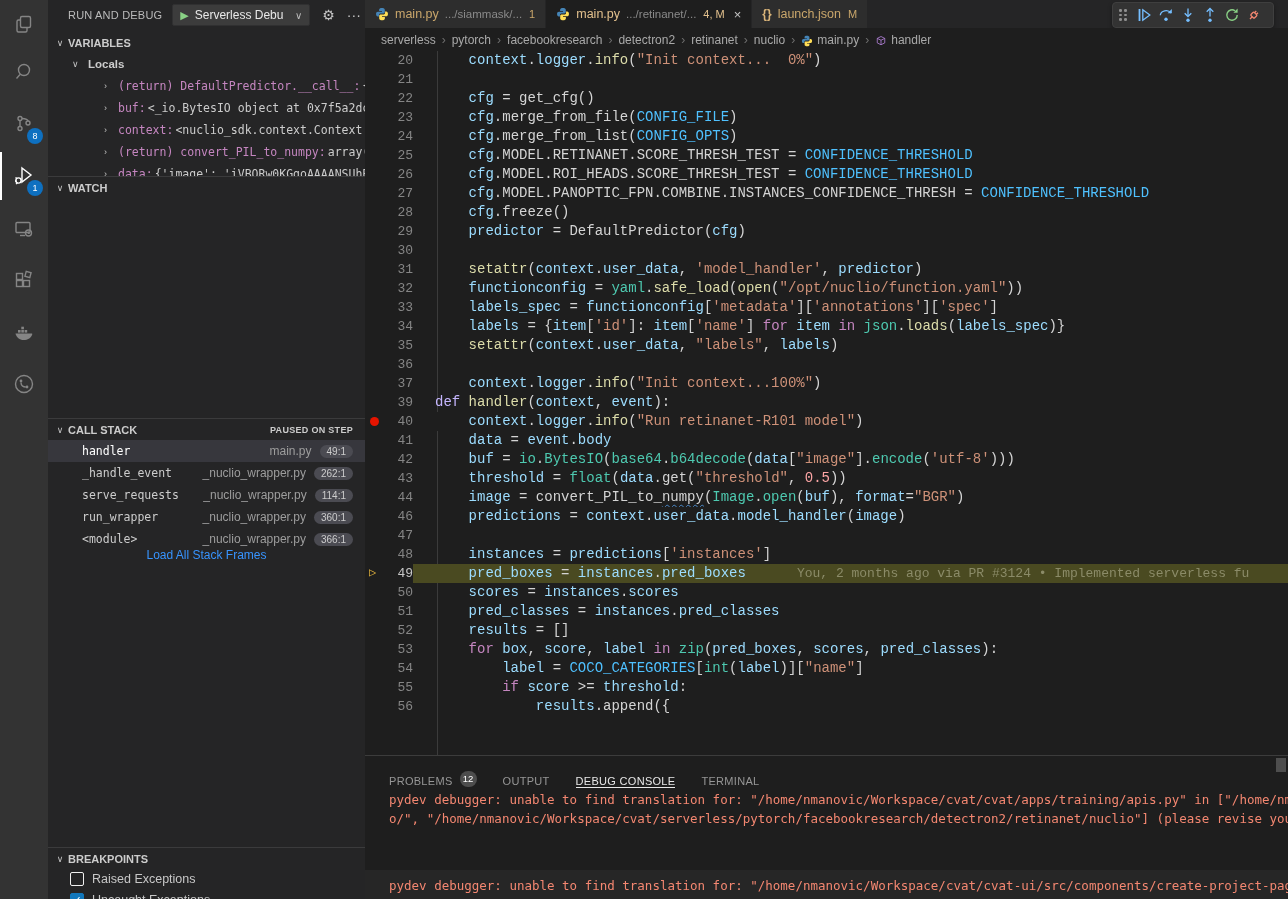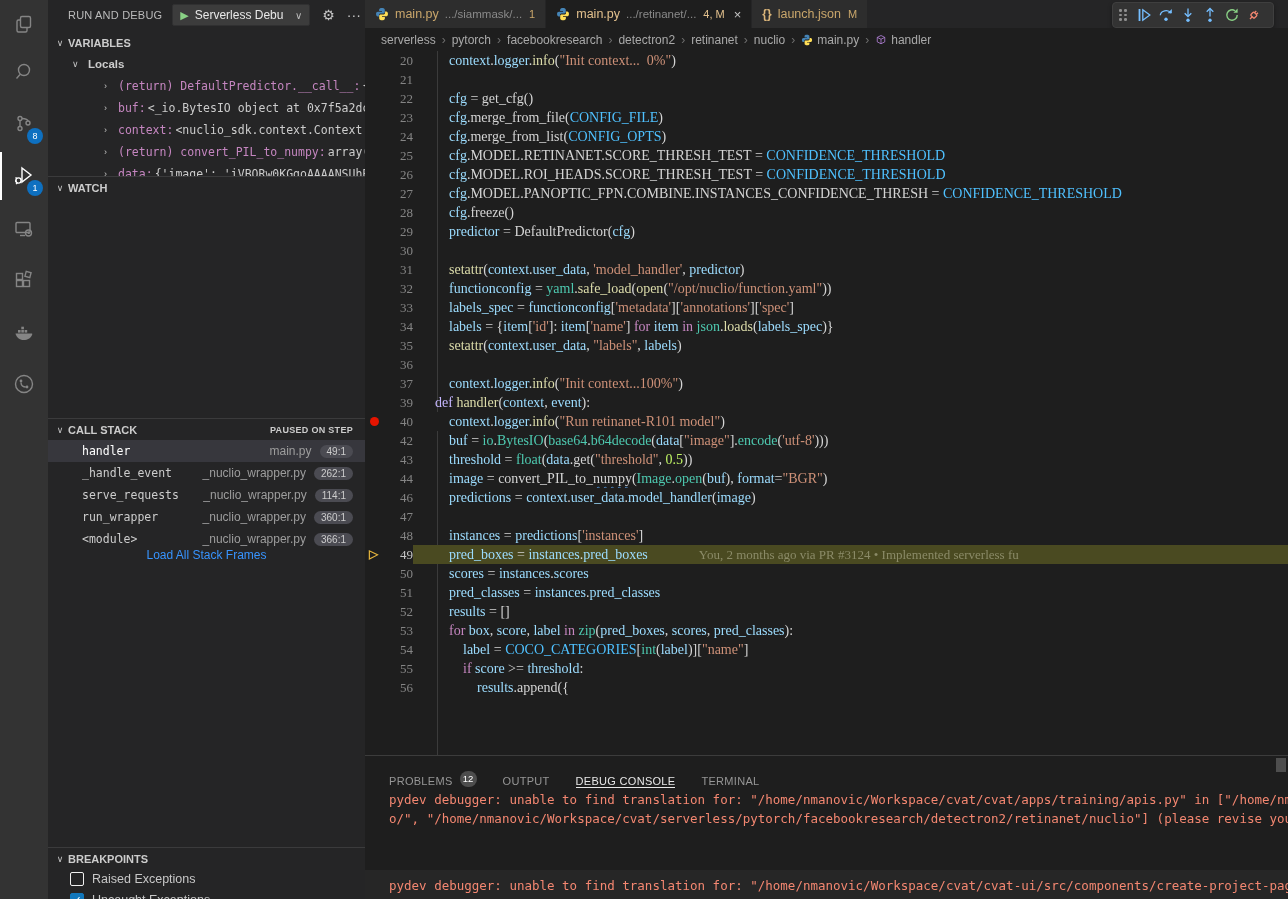--- a/index.html
+++ b/index.html
@@ -76,36 +76,36 @@
   #dbg-toolbar { position:absolute; left:747px; top:2px; height:26px; width:162px; background:#333333;
     border:1px solid #3f3f3f; border-radius:4px; display:flex; align-items:center; padding:0 6px;
     box-shadow:0 2px 4px rgba(0,0,0,.35); }
   #dbg-toolbar .grip { display:grid; grid-template-columns:3px 3px; grid-gap:2px; margin-right:6px; }
   #dbg-toolbar .grip i { width:2.5px; height:2.5px; background:#8f8f8f; border-radius:50%; }
   .dbg-btn { width:22px; height:22px; display:flex; align-items:center; justify-content:center; }
 
   #breadcrumbs { position:absolute; left:0; top:28px; width:100%; height:23px; display:flex; align-items:center;
     padding-left:16px; font-size:12px; color:#a9a9a9; background:#1e1e1e; }
   .bc-sep { color:#6e6e6e; margin:0 6px; font-size:12px; }
-  .bc-item { display:flex; align-items:center; }
+  .bc-item { display:flex; align-items:flex-end; }
   .bc-item .bicon { margin-right:4px; display:flex; }
 
   #code { position:absolute; left:0; top:51px; width:100%; height:704px; overflow:hidden; }
   .guide { position:absolute; left:72px; width:1px; background:#3b3b3b; }
-  .cl { position:relative; height:19px; display:flex; font-family:Liberation Serif, serif;
+  .cl { position:relative; height:19px; display:flex; font-family:Liberation Mono, monospace;
     font-size:14px; line-height:19px; white-space:pre;justify-content:space-between; }
   .glyph { width:22px; flex:none; position:relative; }
   .bpdot { position:absolute; left:5px; top:5px; width:9px; height:9px; border-radius:50%; background:#e51400; }
   .curarrow { position:absolute; left:4px; top:0; color:#e8b73d; font-size:12px; line-height:19px; font-weight:bold; }
   .lnum { width:26px; flex:none; text-align:right; color:#858585; font-size:13px; }
   .cw { flex:1; padding-left:22px; overflow:hidden; }
   .cl.cur .cw { background:#4a4a21; }
   .cl.cur .lnum { color:#c6c6c6; }
   .t-p{color:#d4d4d4} .t-v{color:#9cdcfe} .t-C{color:#4fc1ff} .t-s{color:#ce9178}
-  .t-n{color:#bef264} .t-k{color:#c586c0} .t-d{color:#c4b5fd} .t-f{color:#dcdcaa} .t-c{color:#4ec9b0}
+  .t-n{color:#fca5a5} .t-k{color:#c586c0} .t-d{color:#c4b5fd} .t-f{color:#dcdcaa} .t-c{color:#4ec9b0}
   .t-w{color:#d4d4d4; text-decoration:underline wavy #4a88c7; text-decoration-thickness:1px; text-underline-offset:3px;}
   .blame { color:#8b8b68; margin-left:51px; font-size:13px; }
 
   
   #panel { position:absolute; left:0; top:755px; width:100%; height:144px; background:#1e1e1e;
     border-top:1px solid #3c3c3c; }
   #panel-tabs { height:32px; display:flex; align-items:center; padding-left:24px; }
   .ptab { font-size:11px; color:#969696; letter-spacing:.3px; margin-right:26px; height:32px;
     display:flex; align-items:flex-end; border-bottom:1px solid transparent; }
   .ptab.active { color:#e7e7e7; border-bottom:1px solid #e7e7e7; }
@@ -441,20 +441,21 @@
           <div class="cl"><span class="glyph"></span><span class="lnum">30</span><span class="cw"></span></div>
           <div class="cl"><span class="glyph"></span><span class="lnum">31</span><span class="cw"><span class="t-p">    </span><span class="t-f">setattr</span><span class="t-p">(</span><span class="t-v">context</span><span class="t-p">.</span><span class="t-v">user_data</span><span class="t-p">, </span><span class="t-s">'model_handler'</span><span class="t-p">, </span><span class="t-v">predictor</span><span class="t-p">)</span></span></div>
           <div class="cl"><span class="glyph"></span><span class="lnum">32</span><span class="cw"><span class="t-p">    </span><span class="t-v">functionconfig</span><span class="t-p"> = </span><span class="t-c">yaml</span><span class="t-p">.</span><span class="t-f">safe_load</span><span class="t-p">(</span><span class="t-f">open</span><span class="t-p">(</span><span class="t-s">"/opt/nuclio/function.yaml"</span><span class="t-p">))</span></span></div>
           <div class="cl"><span class="glyph"></span><span class="lnum">33</span><span class="cw"><span class="t-p">    </span><span class="t-v">labels_spec</span><span class="t-p"> = </span><span class="t-v">functionconfig</span><span class="t-p">[</span><span class="t-s">'metadata'</span><span class="t-p">][</span><span class="t-s">'annotations'</span><span class="t-p">][</span><span class="t-s">'spec'</span><span class="t-p">]</span></span></div>
           <div class="cl"><span class="glyph"></span><span class="lnum">34</span><span class="cw"><span class="t-p">    </span><span class="t-v">labels</span><span class="t-p"> = {</span><span class="t-v">item</span><span class="t-p">[</span><span class="t-s">'id'</span><span class="t-p">]: </span><span class="t-v">item</span><span class="t-p">[</span><span class="t-s">'name'</span><span class="t-p">] </span><span class="t-k">for</span><span class="t-p"> </span><span class="t-v">item</span><span class="t-p"> </span><span class="t-k">in</span><span class="t-p"> </span><span class="t-c">json</span><span class="t-p">.</span><span class="t-f">loads</span><span class="t-p">(</span><span class="t-v">labels_spec</span><span class="t-p">)}</span></span></div>
           <div class="cl"><span class="glyph"></span><span class="lnum">35</span><span class="cw"><span class="t-p">    </span><span class="t-f">setattr</span><span class="t-p">(</span><span class="t-v">context</span><span class="t-p">.</span><span class="t-v">user_data</span><span class="t-p">, </span><span class="t-s">"labels"</span><span class="t-p">, </span><span class="t-v">labels</span><span class="t-p">)</span></span></div>
           <div class="cl"><span class="glyph"></span><span class="lnum">36</span><span class="cw"></span></div>
           <div class="cl"><span class="glyph"></span><span class="lnum">37</span><span class="cw"><span class="t-p">    </span><span class="t-v">context</span><span class="t-p">.</span><span class="t-v">logger</span><span class="t-p">.</span><span class="t-f">info</span><span class="t-p">(</span><span class="t-s">"Init context...100%"</span><span class="t-p">)</span></span></div>
           <div class="cl"><span class="glyph"></span><span class="lnum">39</span><span class="cw"><span class="t-d">def </span><span class="t-f">handler</span><span class="t-p">(</span><span class="t-v">context</span><span class="t-p">, </span><span class="t-v">event</span><span class="t-p">):</span></span></div>
           <div class="cl"><span class="glyph"><span class="bpdot"></span></span><span class="lnum">40</span><span class="cw"><span class="t-p">    </span><span class="t-v">context</span><span class="t-p">.</span><span class="t-v">logger</span><span class="t-p">.</span><span class="t-f">info</span><span class="t-p">(</span><span class="t-s">"Run retinanet-R101 model"</span><span class="t-p">)</span></span></div>
+          <div class="cl"><span class="glyph"></span><span class="lnum">41</span><span class="cw"><span class="t-p">    </span><span class="t-v">data</span><span class="t-p"> = </span><span class="t-v">event</span><span class="t-p">.</span><span class="t-v">body</span></span></div>
           <div class="cl"><span class="glyph"></span><span class="lnum">42</span><span class="cw"><span class="t-p">    </span><span class="t-v">buf</span><span class="t-p"> = </span><span class="t-c">io</span><span class="t-p">.</span><span class="t-c">BytesIO</span><span class="t-p">(</span><span class="t-c">base64</span><span class="t-p">.</span><span class="t-c">b64decode</span><span class="t-p">(</span><span class="t-v">data</span><span class="t-p">[</span><span class="t-s">"image"</span><span class="t-p">].</span><span class="t-c">encode</span><span class="t-p">(</span><span class="t-s">'utf-8'</span><span class="t-p">)))</span></span></div>
           <div class="cl"><span class="glyph"></span><span class="lnum">43</span><span class="cw"><span class="t-p">    </span><span class="t-v">threshold</span><span class="t-p"> = </span><span class="t-c">float</span><span class="t-p">(</span><span class="t-v">data</span><span class="t-p">.</span><span class="t-p">get</span><span class="t-p">(</span><span class="t-s">"threshold"</span><span class="t-p">, </span><span class="t-n">0.5</span><span class="t-p">))</span></span></div>
           <div class="cl"><span class="glyph"></span><span class="lnum">44</span><span class="cw"><span class="t-p">    </span><span class="t-v">image</span><span class="t-p"> = </span><span class="t-p">convert_PIL_to_</span><span class="t-w">numpy</span><span class="t-p">(</span><span class="t-c">Image</span><span class="t-p">.</span><span class="t-c">open</span><span class="t-p">(</span><span class="t-v">buf</span><span class="t-p">), </span><span class="t-v">format</span><span class="t-p">=</span><span class="t-s">"BGR"</span><span class="t-p">)</span></span></div>
           <div class="cl"><span class="glyph"></span><span class="lnum">46</span><span class="cw"><span class="t-p">    </span><span class="t-v">predictions</span><span class="t-p"> = </span><span class="t-v">context</span><span class="t-p">.</span><span class="t-v">user_data</span><span class="t-p">.</span><span class="t-v">model_handler</span><span class="t-p">(</span><span class="t-v">image</span><span class="t-p">)</span></span></div>
           <div class="cl"><span class="glyph"></span><span class="lnum">47</span><span class="cw"></span></div>
           <div class="cl"><span class="glyph"></span><span class="lnum">48</span><span class="cw"><span class="t-p">    </span><span class="t-v">instances</span><span class="t-p"> = </span><span class="t-v">predictions</span><span class="t-p">[</span><span class="t-s">'instances'</span><span class="t-p">]</span></span></div>
           <div class="cl cur"><span class="glyph"><span class="curarrow">▷</span></span><span class="lnum">49</span><span class="cw"><span class="t-p">    </span><span class="t-v">pred_boxes</span><span class="t-p"> = </span><span class="t-v">instances</span><span class="t-p">.</span><span class="t-v">pred_boxes</span><span class="blame">You, 2 months ago via PR #3124 • Implemented serverless fu</span></span></div>
           <div class="cl"><span class="glyph"></span><span class="lnum">50</span><span class="cw"><span class="t-p">    </span><span class="t-v">scores</span><span class="t-p"> = </span><span class="t-v">instances</span><span class="t-p">.</span><span class="t-v">scores</span></span></div>
           <div class="cl"><span class="glyph"></span><span class="lnum">51</span><span class="cw"><span class="t-p">    </span><span class="t-v">pred_classes</span><span class="t-p"> = </span><span class="t-v">instances</span><span class="t-p">.</span><span class="t-v">pred_classes</span></span></div>
           <div class="cl"><span class="glyph"></span><span class="lnum">52</span><span class="cw"><span class="t-p">    </span><span class="t-v">results</span><span class="t-p"> = []</span></span></div>

